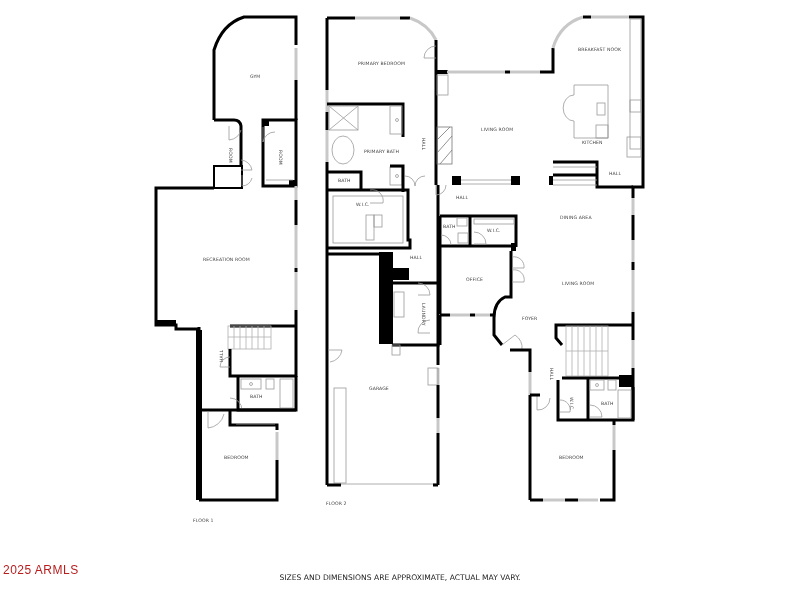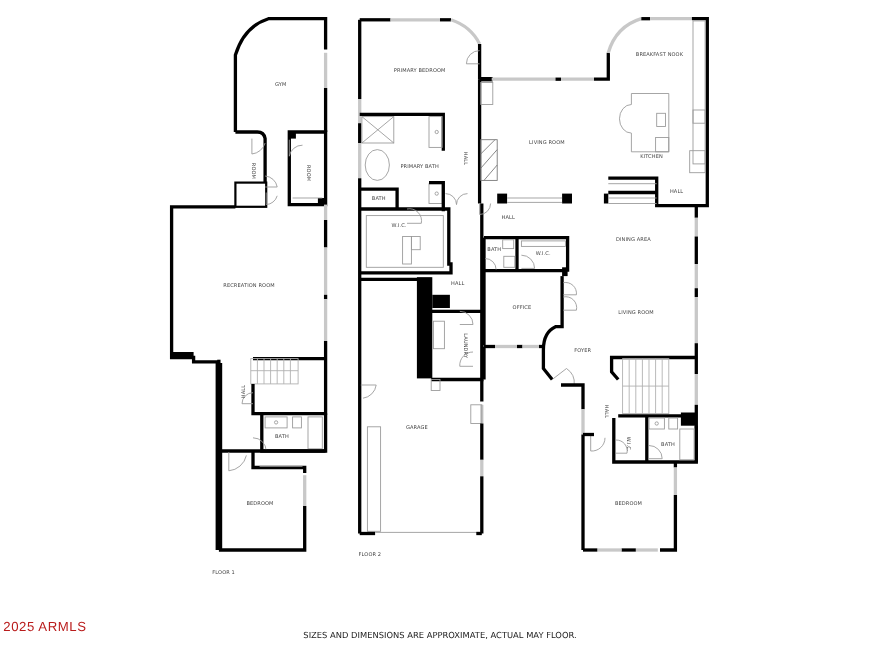--- a/index.html
+++ b/index.html
@@ -272,13 +272,13 @@
   <text class="lbl" x="466" y="281">OFFICE</text>
   <text class="lbl" x="562" y="285">LIVING ROOM</text>
   <text class="lbl" x="522" y="320">FOYER</text>
   <text class="lbl" x="550" y="368" transform="rotate(90 550 368)">HALL</text>
   <text class="lbl" x="570" y="397" transform="rotate(90 570 397)">W.I.C.</text>
   <text class="lbl" x="601" y="405">BATH</text>
   <text class="lbl" x="559" y="459">BEDROOM</text>
 </svg>
 
 <div class="copyright">2025 ARMLS</div>
-<div class="disclaimer">SIZES AND DIMENSIONS ARE APPROXIMATE, ACTUAL MAY FLOOR.</div>
+<div class="disclaimer">SIZES AND DIMENSIONS ARE APPROXIMATE, ACTUAL MAY VARY.</div>
 
 </body></html>

